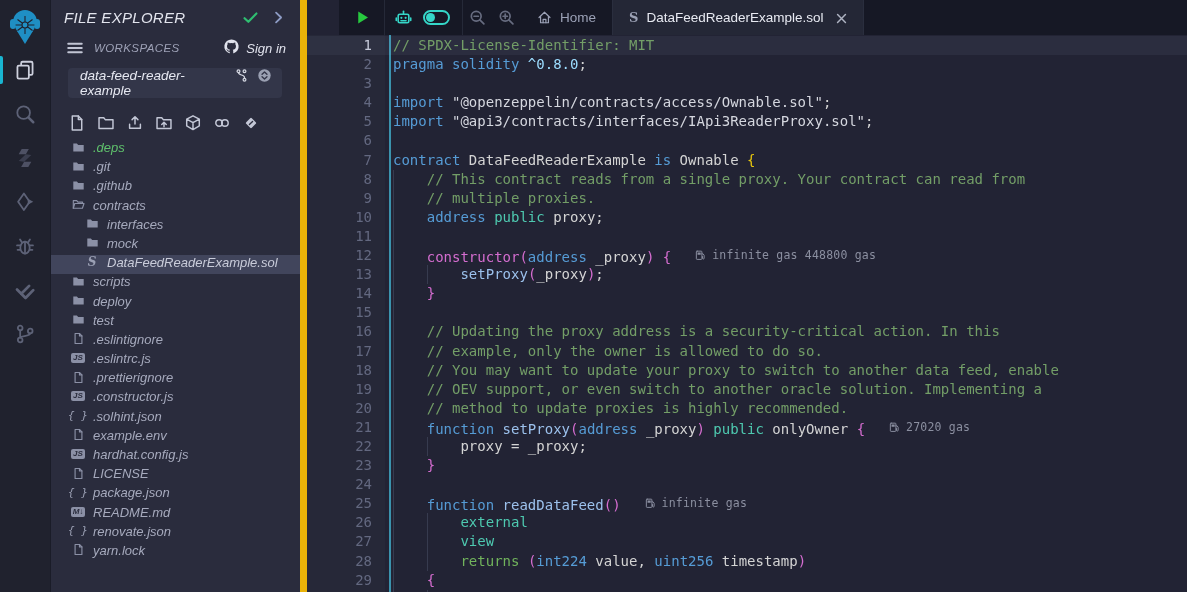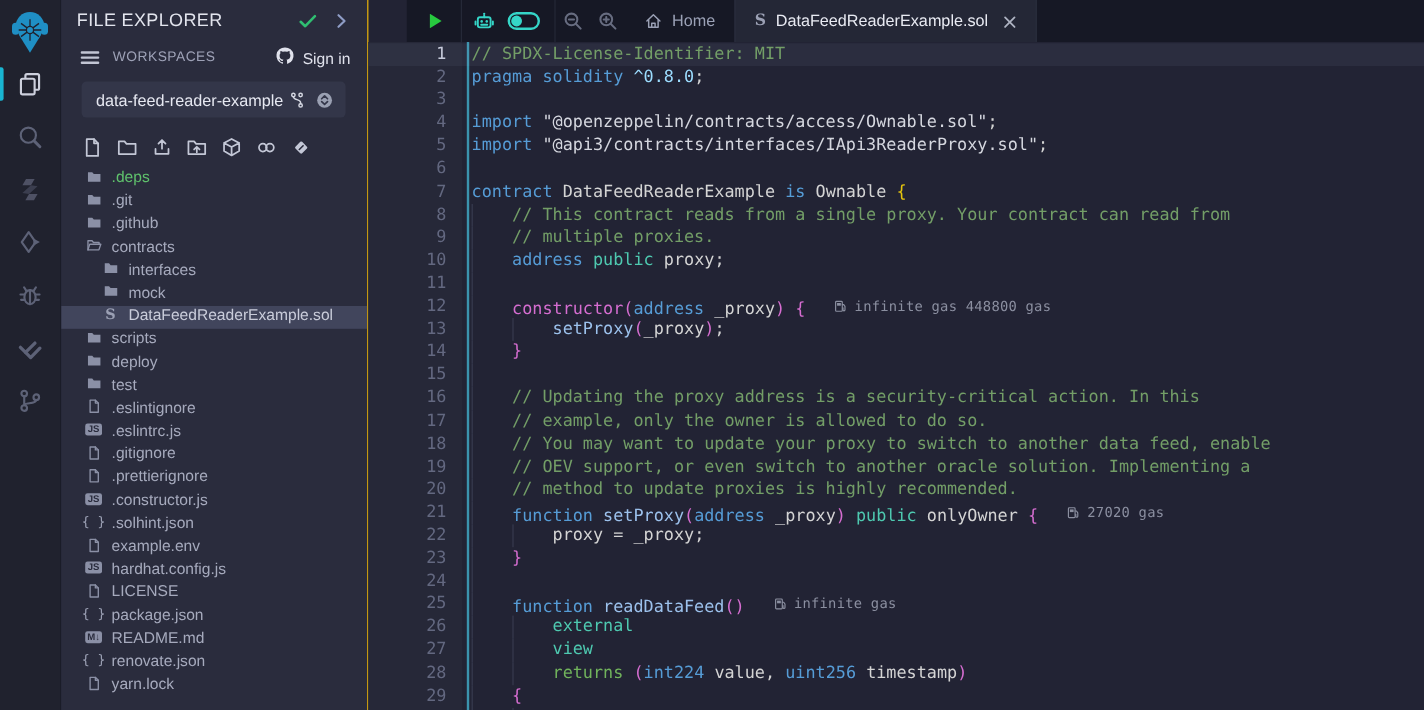--- a/index.html
+++ b/index.html
@@ -13,33 +13,33 @@
                   flex-direction:column; align-items:center; border-right:1px solid #1a1c28; }
   .logo { width:36px; height:42px; margin-top:6px; }
   .ab-item { position:relative; width:51px; height:44px; display:flex; align-items:center;
              justify-content:center; color:#5d6277; cursor:pointer; }
   .ab-item svg { width:22px; height:22px; }
   .ab-item.active { color:#cdd0dd; }
   .ab-item.active::before { content:""; position:absolute; left:0; top:8px; bottom:8px; width:3px;
              background:var(--active-indicator); border-radius:0 2px 2px 0; }
 
   
-  .side-panel { width:256px; flex:none; background:var(--bg-panel); border-right:1px solid #eab308;
-                overflow:hidden; }
+  .side-panel { width:256px; flex:none; background:var(--bg-panel); border-right:7px solid #eab308;
+                overflow:hidden;font-style:italic; }
   .panel-header { display:flex; align-items:center; padding:9px 14px 4px 13px; }
   .panel-title { font-size:15px; font-weight:500; letter-spacing:.3px; color:#e3e5ee; flex:1; }
   .ph-check { color:var(--check-green); width:17px; height:17px; margin-right:12px; cursor:pointer; }
   .ph-chev  { color:#8e9cc5; width:15px; height:15px; cursor:pointer; }
   .ws-row { display:flex; align-items:center; padding:8px 14px 0 15px; }
   .ws-row .ham { width:18px; height:18px; color:#c2c5d4; cursor:pointer; }
   .ws-label { font-size:11.5px; color:#9da1b6; letter-spacing:.4px; margin-left:10px; flex:1; }
   .signin { display:flex; align-items:center; gap:6px; color:#e0e2ec; font-size:13px; cursor:pointer; }
   .signin svg { width:17px; height:17px; }
   .ws-select { margin:10px 18px 0 17px; height:30px; background:var(--bg-select); border-radius:4px;
-               display:flex; align-items:center; padding:0 10px 0 12px; cursor:pointer; }
+               display:flex; align-items:flex-start; padding:0 10px 0 12px; cursor:pointer; }
   .ws-name { flex:1; font-size:13.5px; color:#e6e8f1; }
   .ws-select .fork { width:15px; height:15px; color:#d5d8e2; margin-right:8px; }
   .ws-select .sel  { width:15px; height:15px; }
   .fe-toolbar { display:flex; gap:11px; margin:16px 0 2px 17px; color:#c3c7d6; }
   .fe-toolbar .tb { width:18px; height:18px; cursor:pointer; }
   .fe-toolbar svg { width:100%; height:100%; }
   .tree { margin-top:8px; font-size:13px; color:#a6aabd; }
   .tree-row { display:flex; align-items:flex-start; height:19.2px; padding-left:20px; cursor:pointer;
               white-space:nowrap; }
   .tree-row .ti { width:14px; height:14px; flex:none; margin-right:8px; color:#8b90a6;
@@ -344,29 +344,20 @@
           </span>
      <span>.eslintrc.js</span>
    </div>
         <div class="tree-row">
      <span class="ti">
             <svg viewBox="0 0 16 16" fill="none" stroke="currentColor" stroke-width="1.3" stroke-linecap="round" stroke-linejoin="round">
               <path d="M3.8 1.8 H9.2 L12.2 4.8 V14.2 H3.8 Z" stroke-width="1.4"></path>
               <path d="M9.2 1.8 V4.8 H12.2" stroke-width="1.4"></path>
             </svg>
           </span>
-     <span>.gitignore</span>
-   </div>
-        <div class="tree-row">
-     <span class="ti">
-            <svg viewBox="0 0 16 16" fill="none" stroke="currentColor" stroke-width="1.3" stroke-linecap="round" stroke-linejoin="round">
-              <path d="M3.8 1.8 H9.2 L12.2 4.8 V14.2 H3.8 Z" stroke-width="1.4"></path>
-              <path d="M9.2 1.8 V4.8 H12.2" stroke-width="1.4"></path>
-            </svg>
-          </span>
      <span>.prettierignore</span>
    </div>
         <div class="tree-row">
      <span class="ti">
             <span class="badge">JS</span>
           </span>
      <span>.constructor.js</span>
    </div>
         <div class="tree-row">
      <span class="ti">

